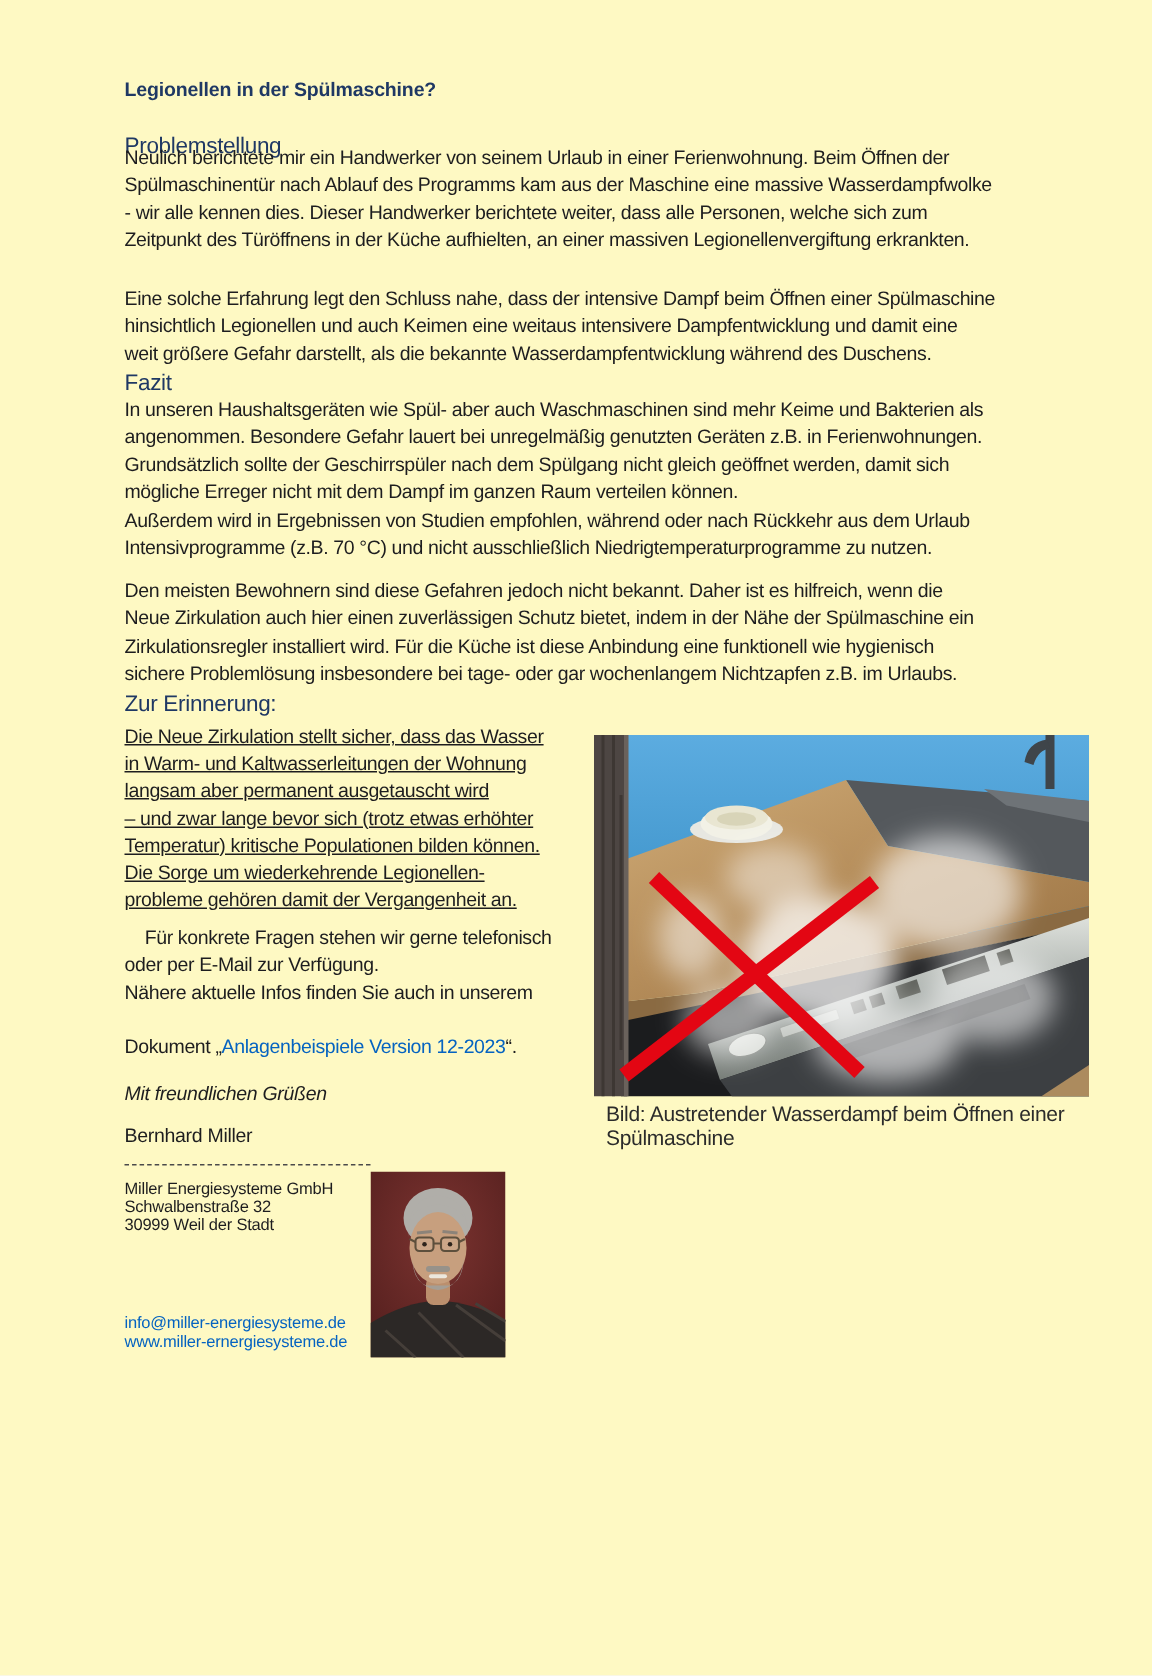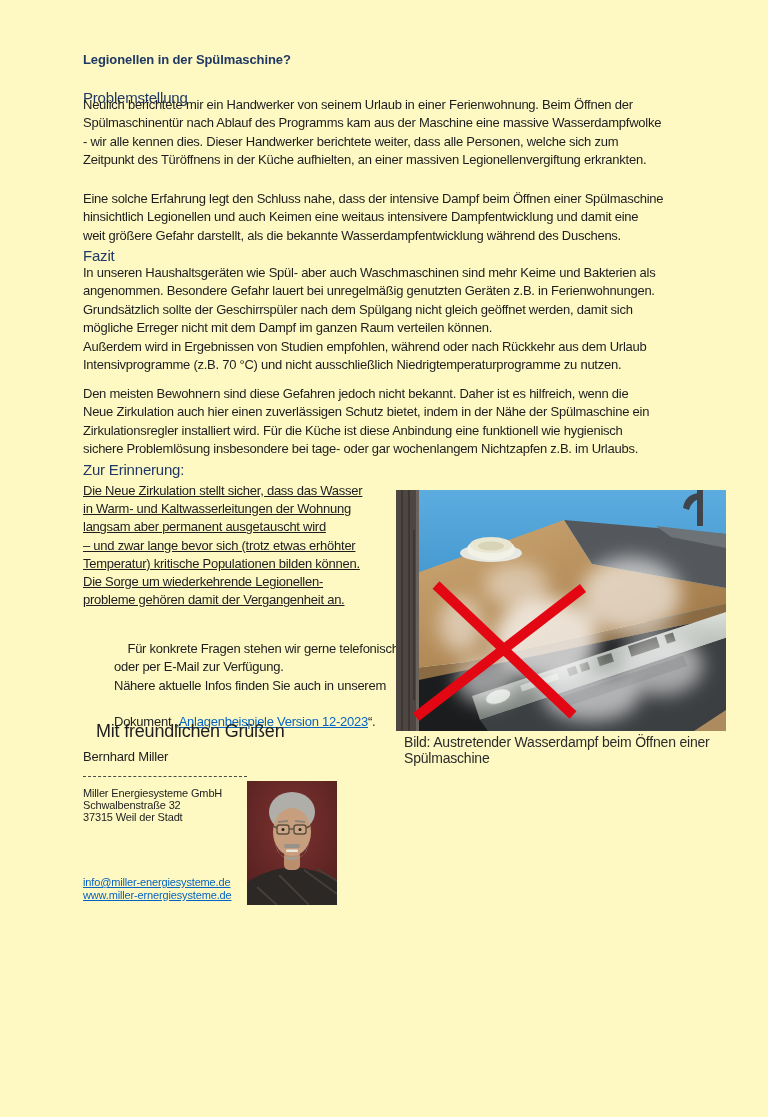--- a/index.html
+++ b/index.html
@@ -31,31 +31,31 @@
     font-size:13px;line-height:18.4px;
     letter-spacing:-0.25px;
     white-space:pre;
     color:#1d1d1f;
   }
   .p1{top:96px;}
   .p2{top:190px;}
   .p3{top:264px;}
   .p4{top:385px;}
   .p5{top:482px;line-height:18.2px;text-decoration:underline;}
-  .p6{top:622px;line-height:18.2px;margin-left:31px;}
+  .p6{top:598px;line-height:18.2px;}
   .doc-line{white-space:pre;}
-  a.link{color:#0563c1;text-decoration:underline;cursor:pointer;}
+  a.link{color:#0563c1;cursor:pointer;}
   .figure{
     left:396px;top:490px;width:330px;height:241px;
   }
   .caption{
     left:404px;top:734px;
     font-size:14px;letter-spacing:-0.2px;color:#2b2b2b;
   }
-  .greeting{left:96px;top:721px;font-size:18px;letter-spacing:-0.2px;}
+  .greeting{left:83px;top:721px;font-size:13px;letter-spacing:-0.2px;font-style:italic;}
   .signer{left:83px;top:749px;font-size:13px;letter-spacing:-0.2px;}
   .divider{
     left:83px;top:776px;width:164px;height:0;
     border-top:1.5px dashed #4a4a4a;
   }
   .sig-small{
     left:83px;
     font-size:11px;line-height:12px;letter-spacing:-0.15px;
     white-space:pre;color:#1d1d1f;
   }
@@ -195,21 +195,21 @@
 
   <div class="abs caption">Bild: Austretender Wasserdampf beim Öffnen einer Spülmaschine</div>
 
   <div class="abs greeting">Mit freundlichen Grüßen</div>
   <div class="abs signer">Bernhard Miller</div>
 
   <div class="abs divider"></div>
 
   <div class="abs sig-small address">Miller Energiesysteme GmbH
 Schwalbenstraße 32
-37315 Weil der Stadt</div>
+30999 Weil der Stadt</div>
   <a class="abs sig-link link email">info@miller-energiesysteme.de</a>
   <a class="abs sig-link link website">www.miller-ernergiesysteme.de</a>
 
   <div class="abs portrait">
     <svg width="90" height="124" viewBox="0 0 90 124">
       <defs>
         <radialGradient id="maroong" cx="0.5" cy="0.35" r="0.95">
           <stop offset="0" stop-color="#7c3330"></stop>
             <stop offset="1" stop-color="#491a19"></stop>
         </radialGradient>

